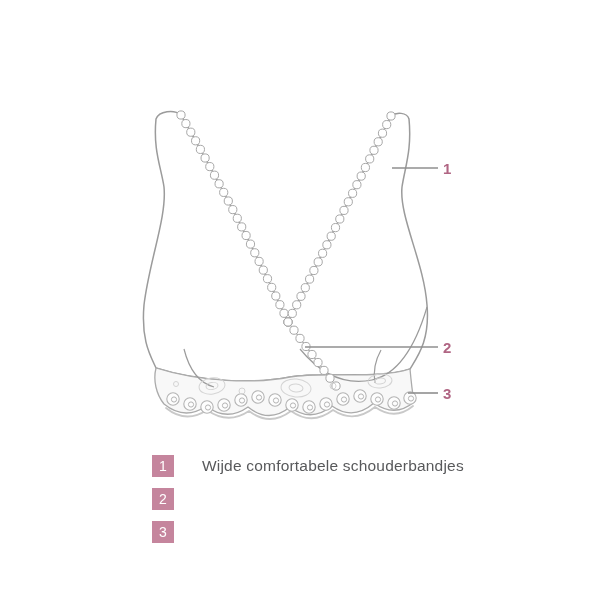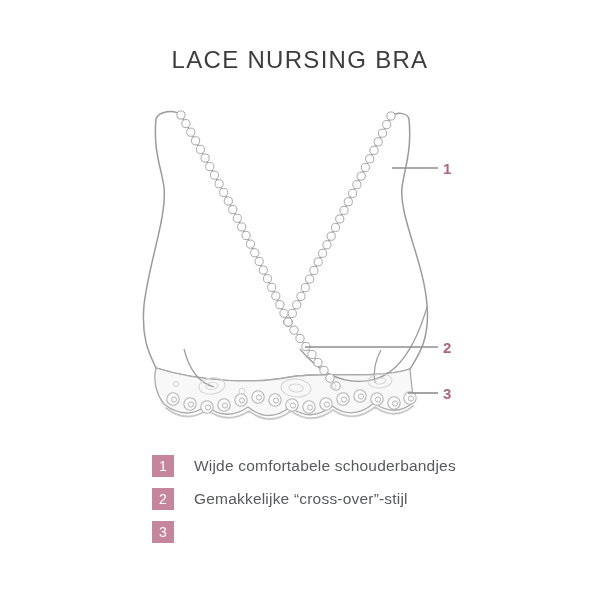--- a/index.html
+++ b/index.html
@@ -22,29 +22,28 @@
   .cn2{left:443px;top:340px;}
   .cn3{left:443px;top:386px;}
   .legend{position:absolute;left:152px;top:455px;}
   .legend-row{display:flex;align-items:center;height:22px;margin-bottom:11px;}
   .badge{
     width:22px;height:22px;background:var(--badge);color:#ffffff;
     display:flex;align-items:center;justify-content:center;
     font-size:14px;line-height:14px;flex:0 0 22px;
   }
   .legend-label{
-    margin-left:20px;font-size:15.5px;color:var(--text);letter-spacing:0.2px;white-space:nowrap;
+    margin-left:28px;font-size:15.5px;color:var(--text);letter-spacing:0.2px;white-space:nowrap;
   }
 </style>
 </head>
 <body>
 
 <div class="page">
 
-  <div class="title">LACE NURSING BRA</div>
 
   <svg class="diagram-svg" id="bra-svg" width="600" height="600" viewBox="0 0 600 600">
 
     <path d="M 156,119
          C 153,150 161,167 164,187
          C 167,217 149,262 144,305
          C 141,340 150,355 156,368
          C 200,382 255,384 290,377
          C 325,371 375,380 410,369
          C 418,356 430,340 427,305
@@ -197,20 +196,19 @@
   <span class="callout-num cn2">2</span>
   <span class="callout-num cn3">3</span>
 
   <div class="legend">
     <div class="legend-row">
       <div class="badge">1</div>
       <div class="legend-label">Wijde comfortabele schouderbandjes</div>
     </div>
     <div class="legend-row">
       <div class="badge">2</div>
-      <div class="legend-label">Gemakkelijke “cross-over”-stijl</div>
     </div>
     <div class="legend-row">
       <div class="badge">3</div>
     </div>
   </div>
 
 </div>
 
 </body></html>

